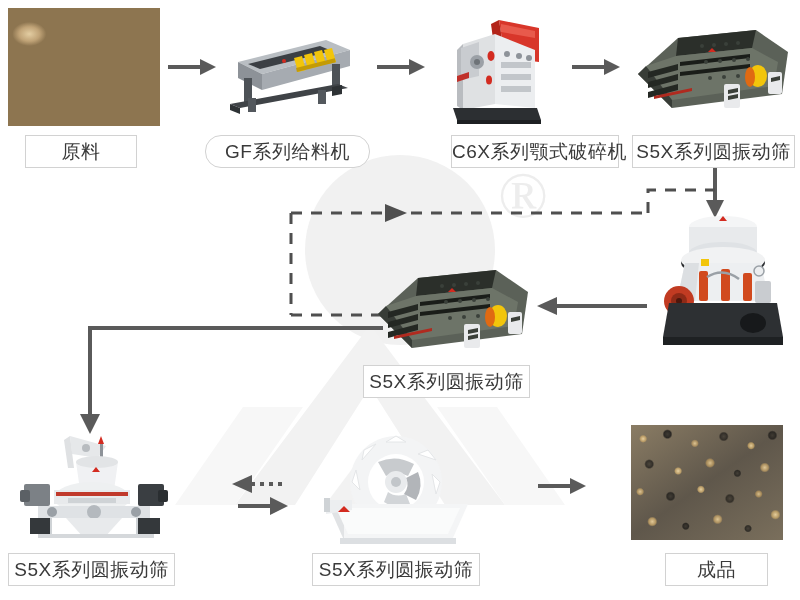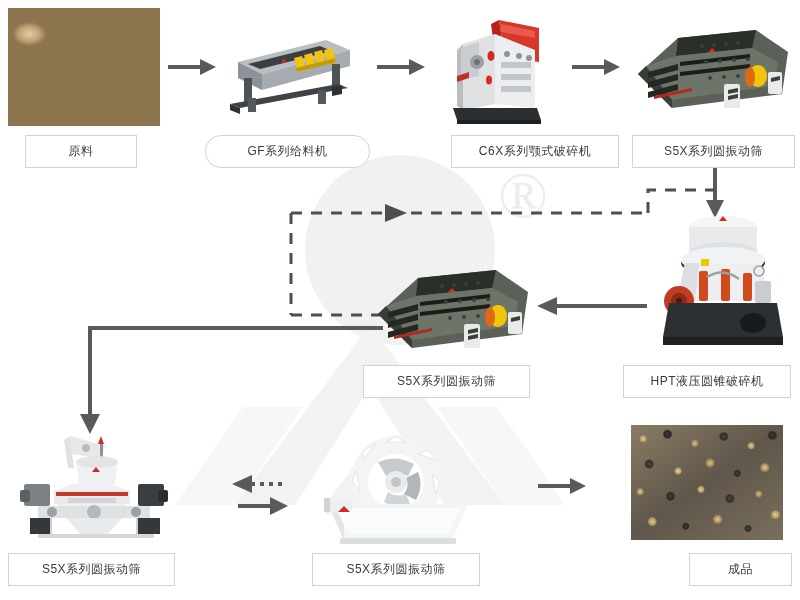--- a/index.html
+++ b/index.html
@@ -109,21 +109,21 @@
   .machine { position: absolute; }
   .machine svg { display: block; width: 100%; height: 100%; }
 
   
   .label {
     position: absolute;
     box-sizing: border-box;
     border: 1px solid #d2d2d2;
     background: #ffffff;
     color: #3a3a3a;
-    font-size: 12px;
+    font-size: 19px;
     line-height: 31px;
     height: 33px;
     text-align: center;
     white-space: nowrap;
     letter-spacing: 0.5px;
   }
 
   
   .conn { position: absolute; pointer-events: none; }
   .conn svg { display: block; overflow: visible; }
@@ -338,21 +338,20 @@
       <polygon points="8,132 128,132 128,140 8,140" fill="#1e2123"></polygon>
       <ellipse cx="98" cy="118" rx="13" ry="10" fill="#17191b"></ellipse>
 
       <rect x="46" y="54" width="8" height="7" fill="#f2c50b"></rect>
 
       <polygon points="64,16 68,11 72,16" fill="#d32b20"></polygon>
 
       <circle cx="104" cy="66" r="5" fill="#eceef0" stroke="#9aa0a6" stroke-width="1.5"></circle>
     </svg>
   </div>
-  <div class="label" style="left:623px; top:365px; width:168px;">HPT液压圆锥破碎机</div>
 
   <div class="conn" style="left:537px; top:295px;">
     <svg width="110" height="22" viewBox="0 0 110 22">
       <line x1="110" y1="11" x2="18" y2="11" stroke="#5a5a5a" stroke-width="4"></line>
       <polygon points="20,2 0,11 20,20" fill="#5a5a5a"></polygon>
     </svg>
   </div>
 
   <div class="machine" style="left:372px; top:262px; width:160px; height:98px;">
     <svg viewBox="0 0 160 98">
@@ -493,15 +492,15 @@
   <div class="label" style="left:312px; top:553px; width:168px;">S5X系列圆振动筛</div>
 
   <div class="conn" style="left:538px; top:475px;">
     <svg width="48" height="22" viewBox="0 0 48 22">
       <line x1="0" y1="11" x2="34" y2="11" stroke="#5a5a5a" stroke-width="4"></line>
       <polygon points="32,3 48,11 32,19" fill="#5a5a5a"></polygon>
     </svg>
   </div>
 
   <div class="photo photo-product"></div>
-  <div class="label" style="left:665px; top:553px; width:103px;margin-left:24px;">成品</div>
+  <div class="label" style="left:665px; top:553px; width:103px;">成品</div>
 
 </div>
 
 </body></html>

